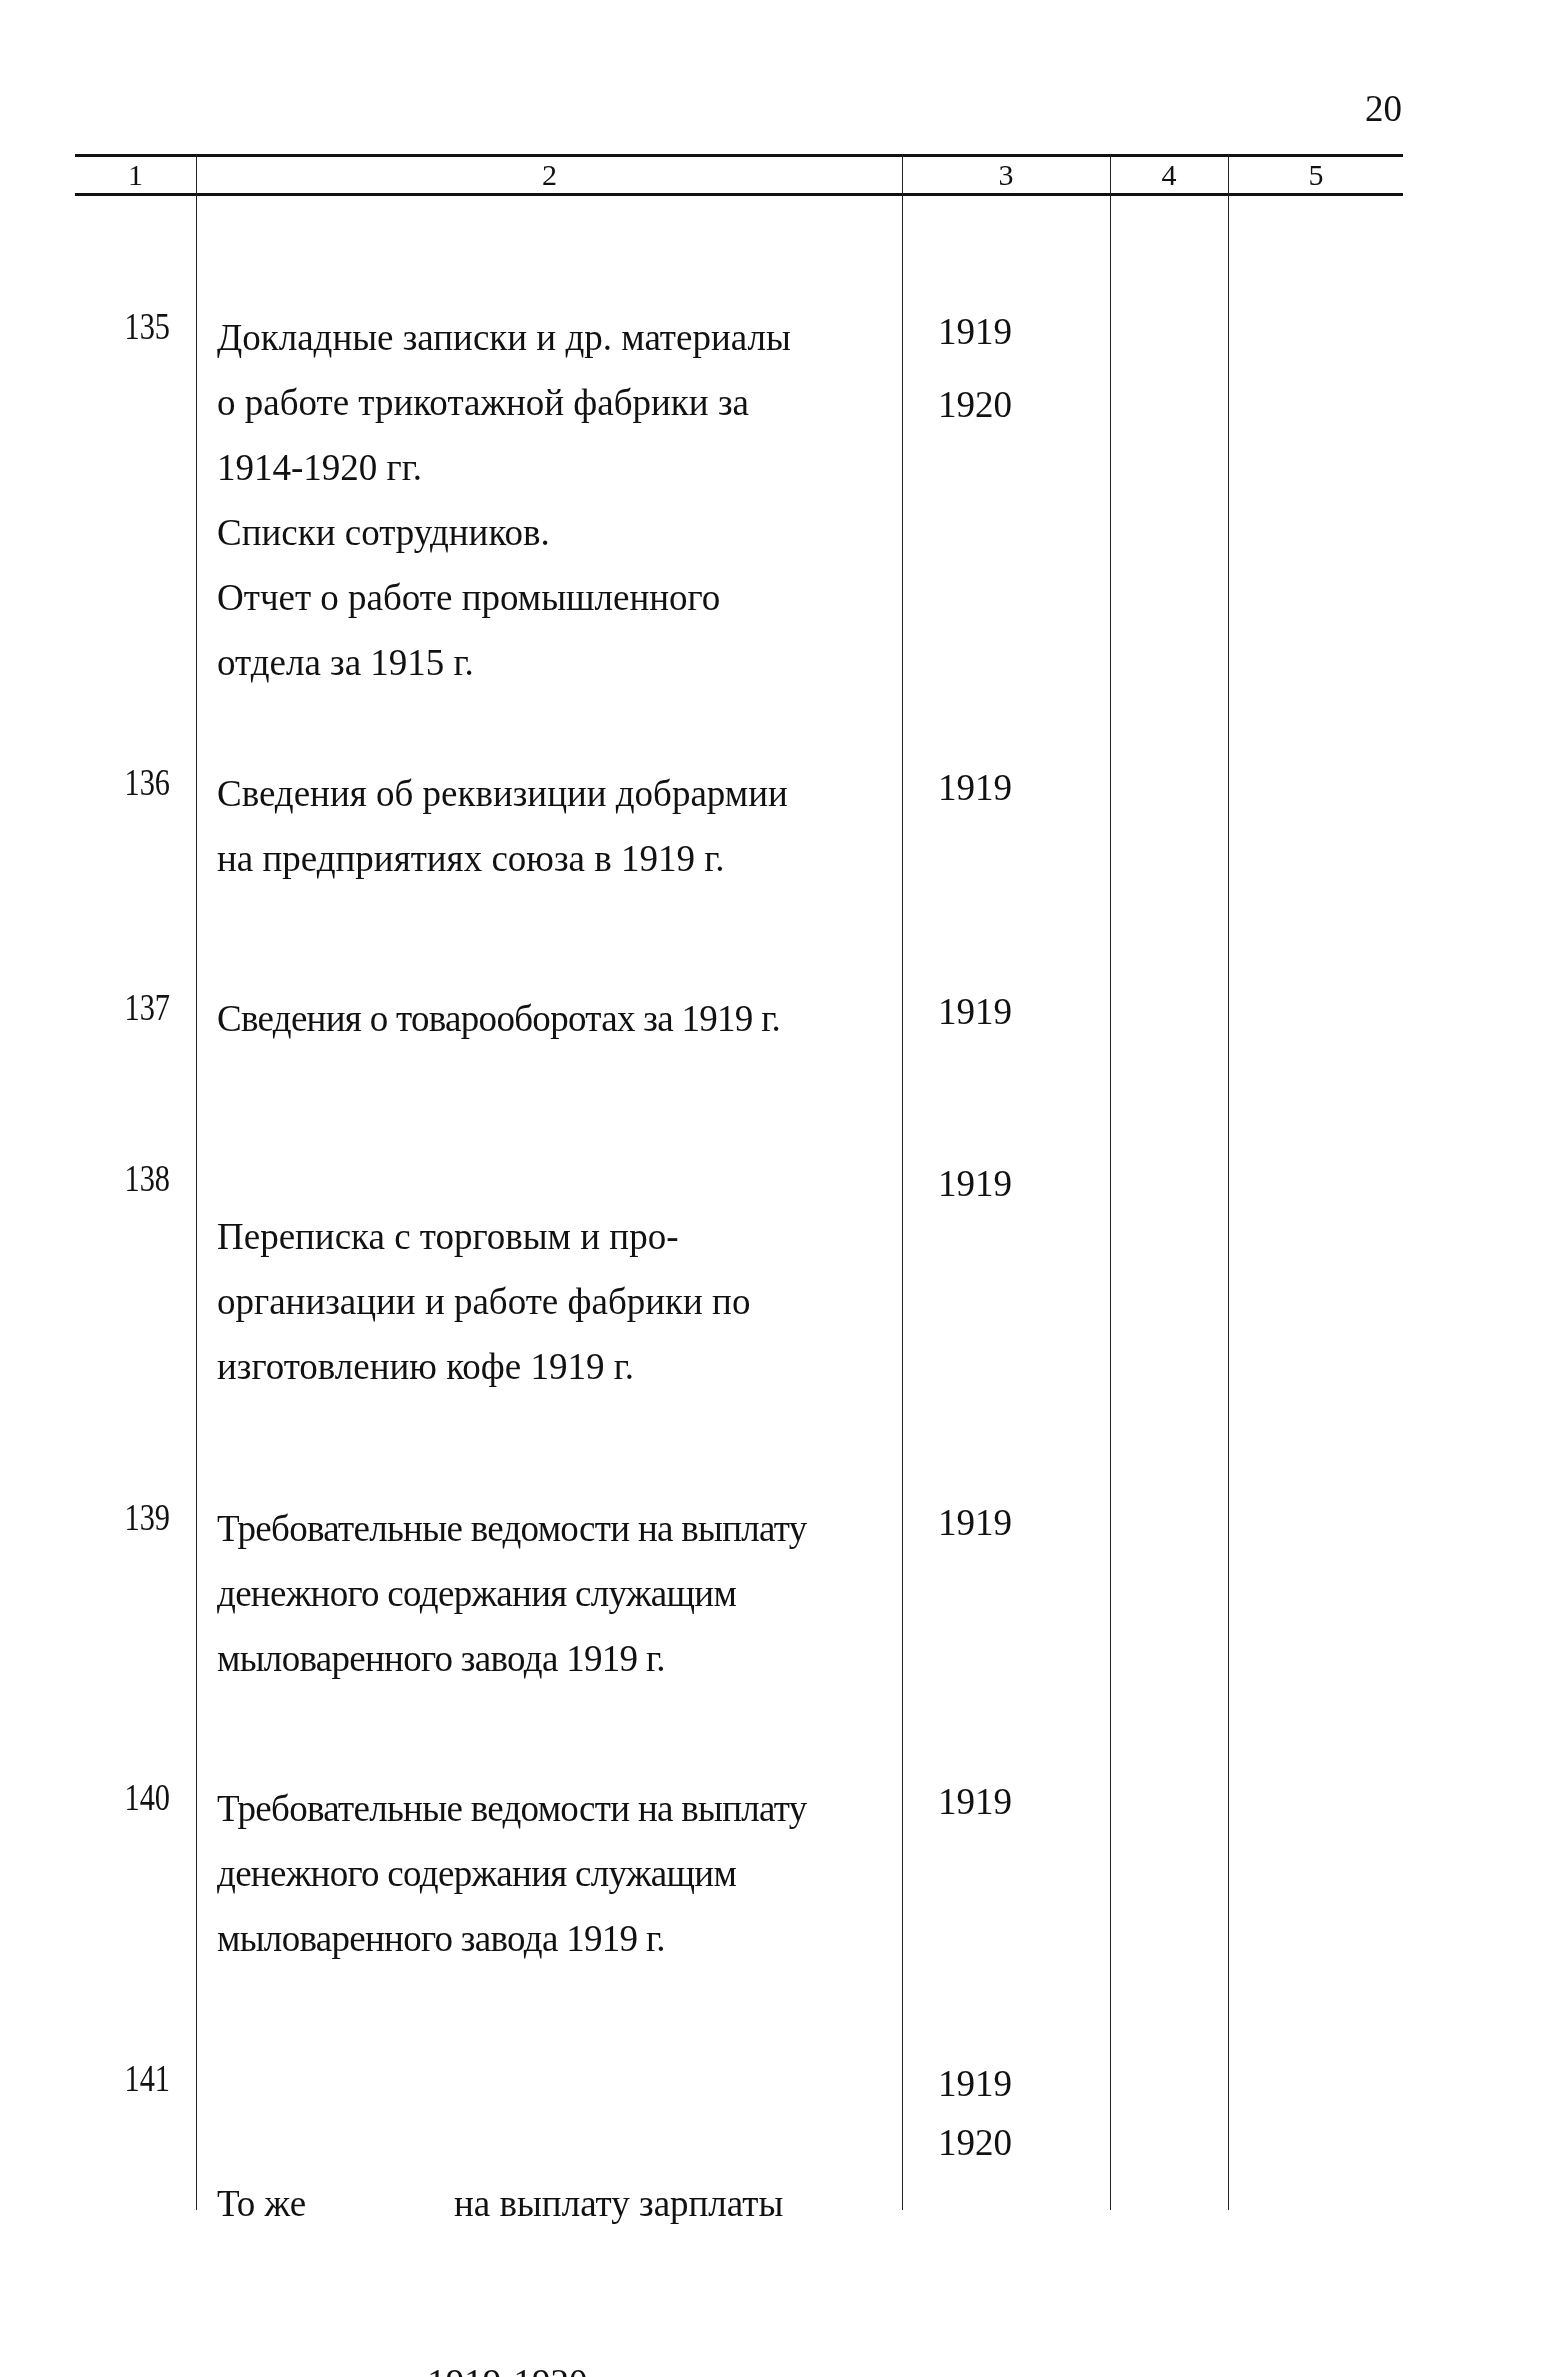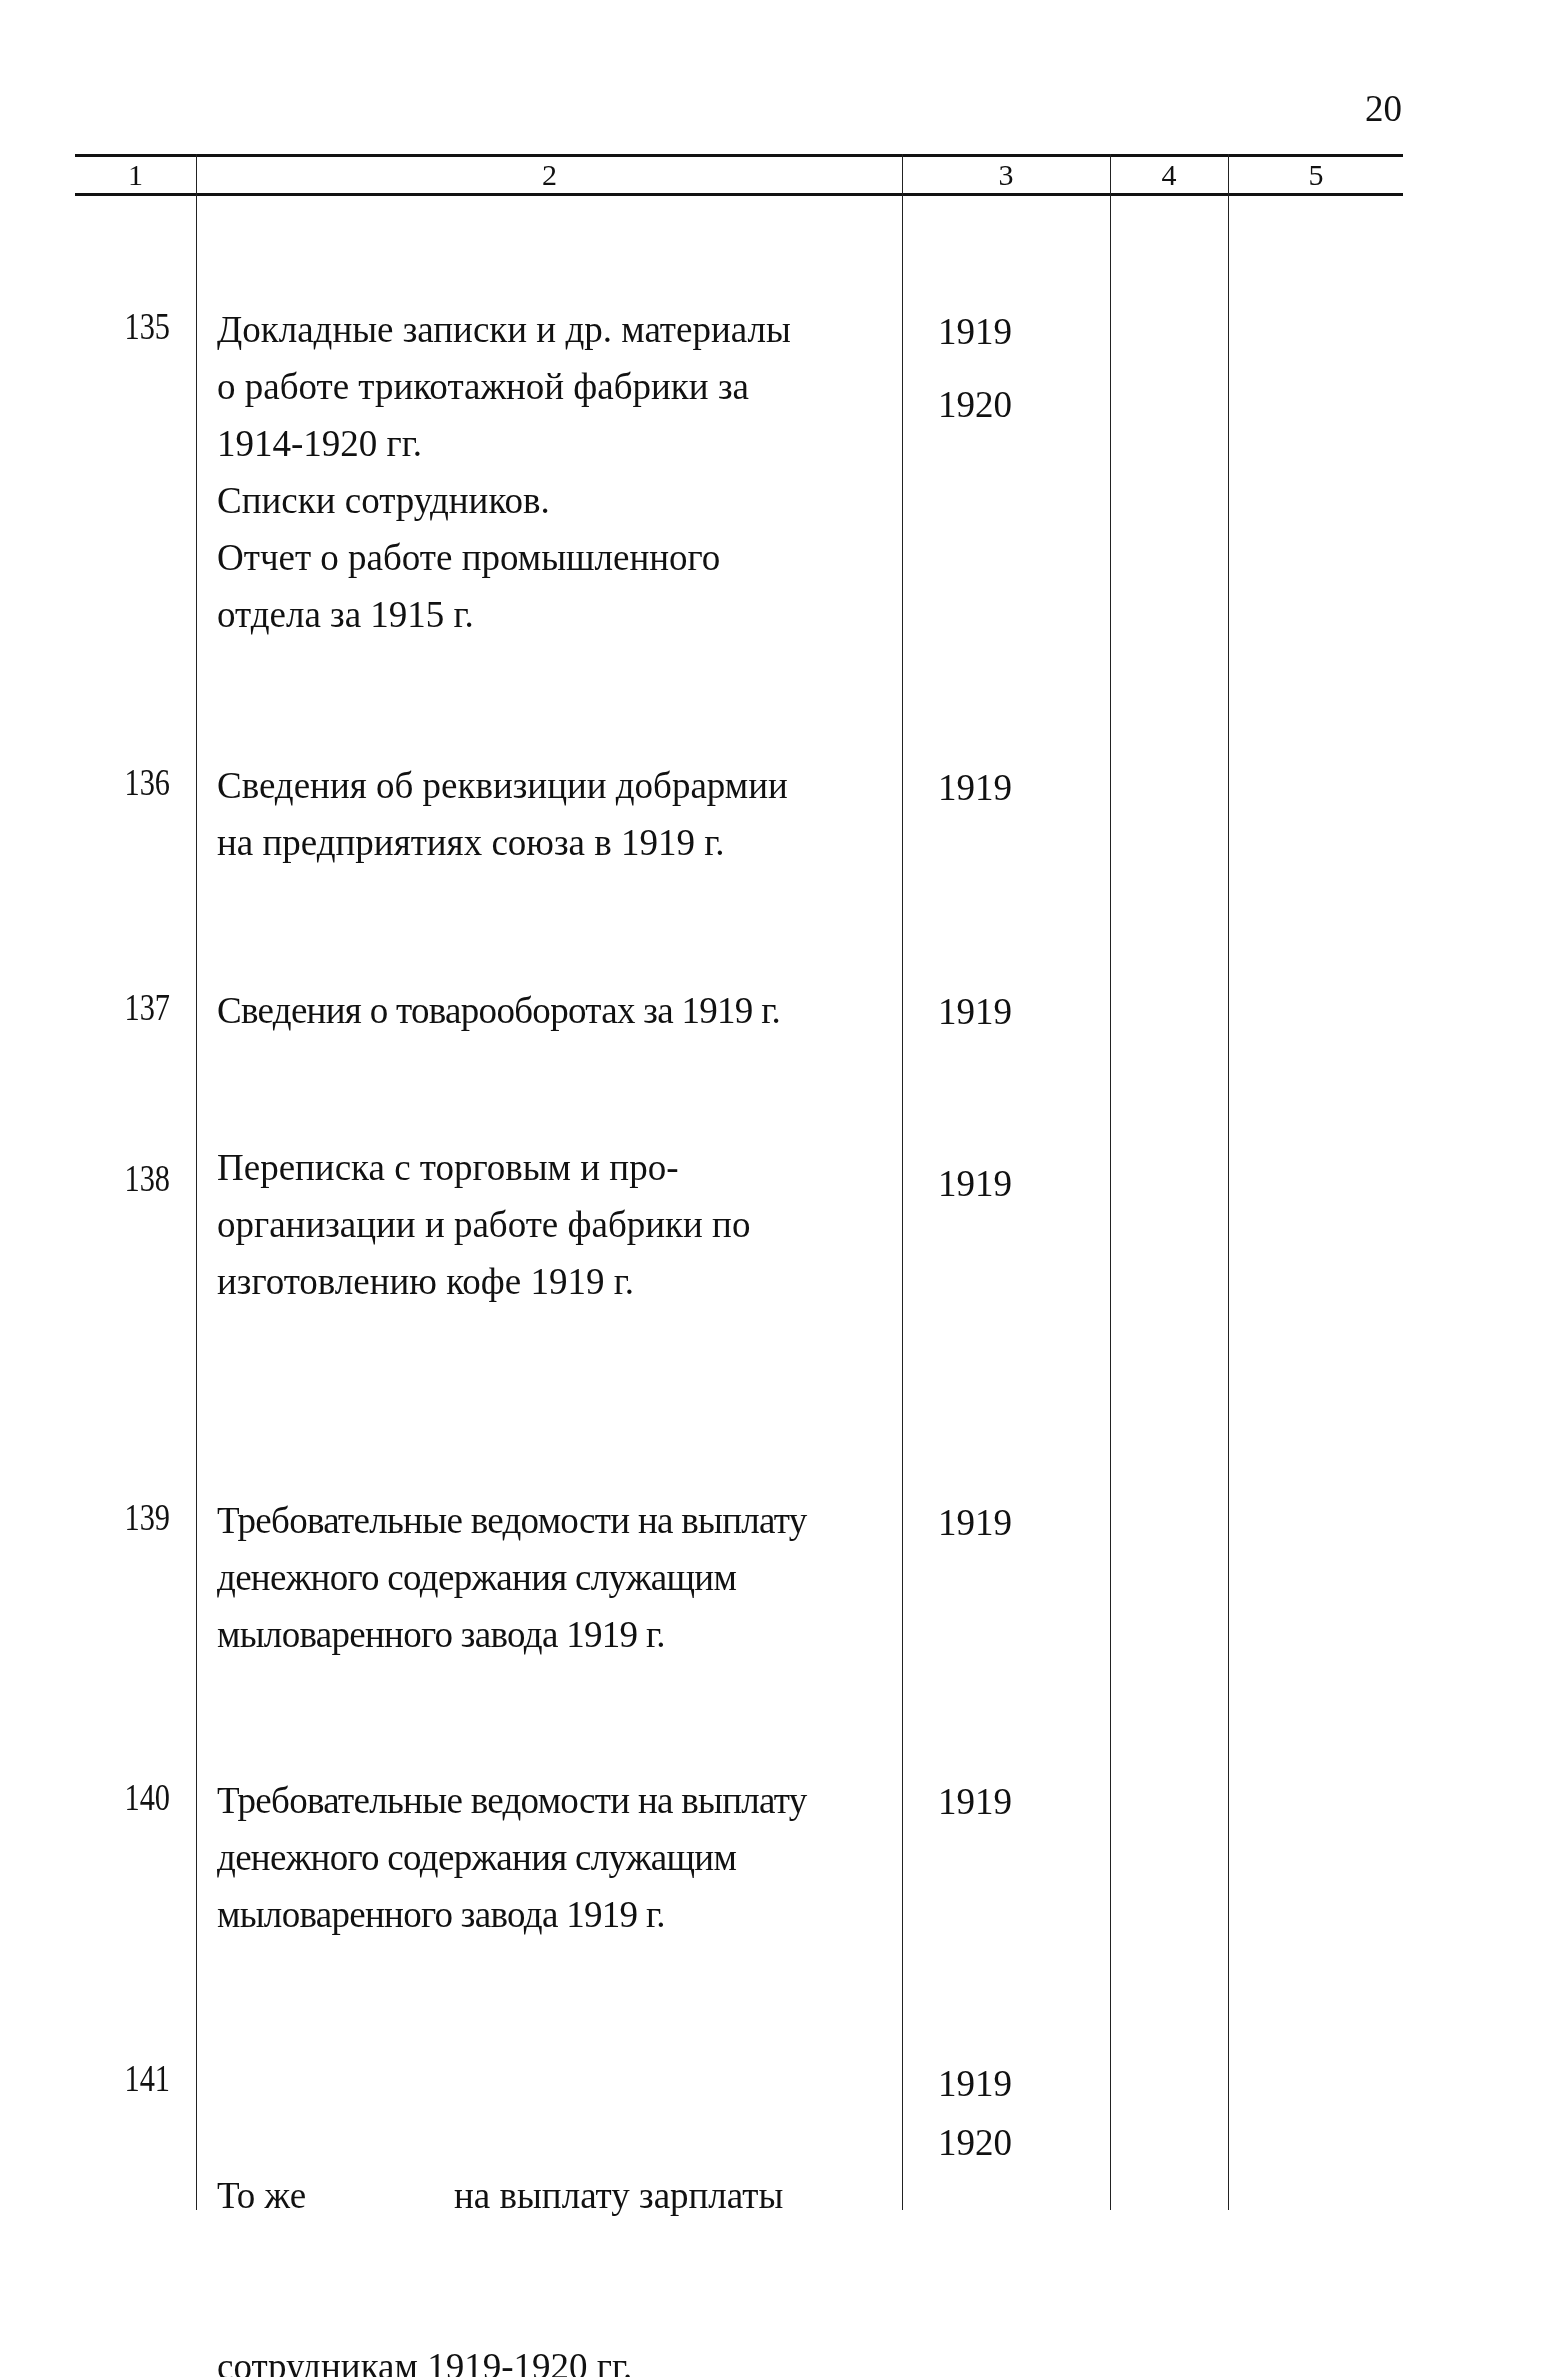--- a/index.html
+++ b/index.html
@@ -4,21 +4,21 @@
 <style>
   html, body { margin:0; padding:0; background:#ffffff; }
   body { width:1552px; height:2377px; position:relative; overflow:hidden;
          font-family:"Liberation Serif", "DejaVu Serif", serif; color:#111; }
   .page-num { position:absolute; left:1365px; top:87px; font-size:37px; }
   .hline { position:absolute; background:#111; }
   .vline { position:absolute; background:#222; width:1.4px; }
   .hdr { position:absolute; top:158px; font-size:30px; text-align:center; }
   .rownum { position:absolute; left:102px; width:68px; text-align:right; font-size:37px; transform:scaleX(0.82); transform-origin:right top; }
   .desc { position:absolute; left:217px; width:660px; font-size:37px; line-height:57px; text-align:justify; text-align-last:left; }
-  .desc .line { display:block; }
+  .desc .line { display:block;margin-top:8px; }
   .desc.narrow { letter-spacing:-0.7px; }
   .years { position:absolute; left:938px; width:109px; font-size:37px; line-height:63px; }
   .years span { display:block; }
 </style>
 </head>
 <body>
 
 <div class="page-num">20</div>
 
 <div>
@@ -69,21 +69,21 @@
   <div class="desc narrow" style="top:982px;">
     <span class="line">Сведения о товарооборотах за 1919 г.</span>
   </div>
   <div class="years" style="top:980px;">
     <span>1919</span>
   </div>
 </div>
 
 <div>
   <div class="rownum" style="top:1157px;">138</div>
-  <div class="desc" style="top:1139px;">
+  <div class="desc" style="top:1200px;">
     <span class="line">Переписка с торговым и про-</span>
     <span class="line">организации и работе фабрики по</span>
     <span class="line">изготовлению кофе 1919 г.</span>
   </div>
   <div class="years" style="top:1152px;">
     <span>1919</span>
   </div>
 </div>
 
 <div>

